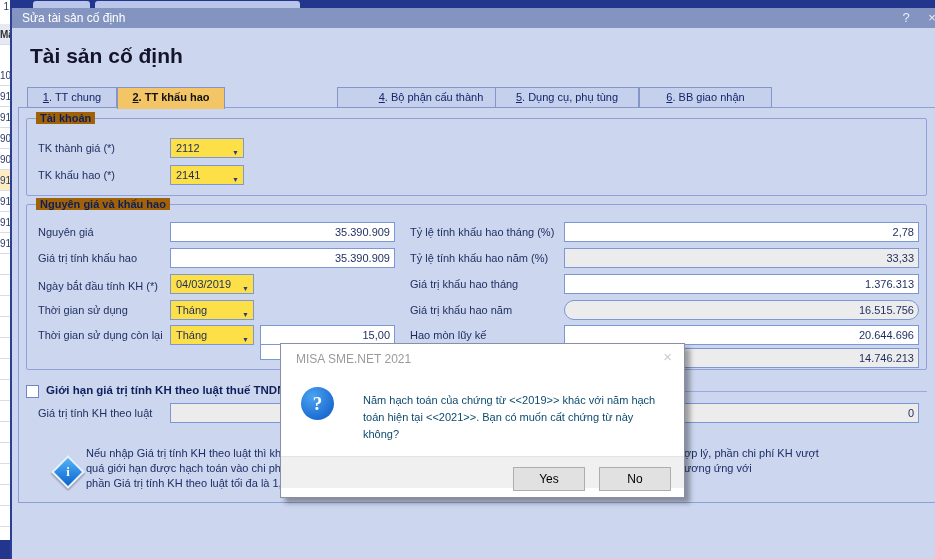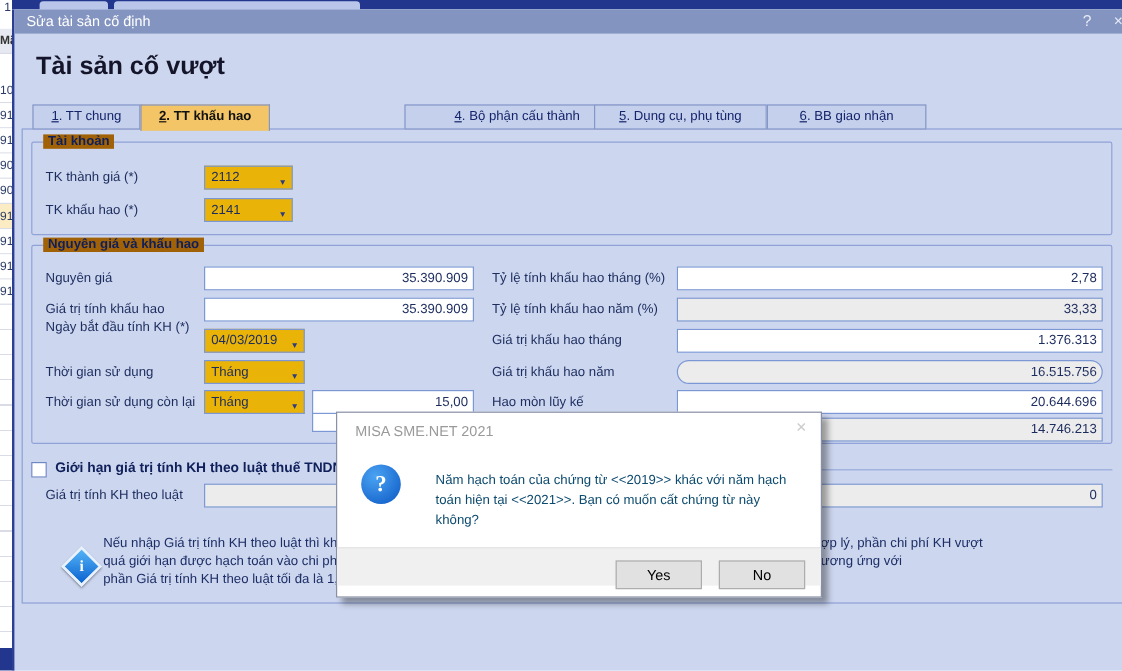--- a/index.html
+++ b/index.html
@@ -35,21 +35,21 @@
   .tab .u { text-decoration:underline; }
   .panel { position:absolute; left:6px; top:99px; width:919px; height:396px; border:1px solid #8ca0d8; z-index:1; }
 
   
   .gbox { position:absolute; border:1px solid #90a2d8; border-radius:2px; }
   .legend { position:absolute; font-size:11px; font-weight:bold; color:#0f1f5a; background:#a16207; padding:0 4px; }
   .lbl { position:absolute; font-size:11px; color:#1c2c5e; white-space:nowrap; }
   .inp { position:absolute; height:20px; background:#fff; border:1px solid #7b97d4; font-size:11px;
          color:#1c2c5e; text-align:right; line-height:18px; padding:0 4px; }
   .inp.dis { background:#ececec; }
-  .combo { position:absolute; height:20px; background:#eab308; border:1px solid #7b97d4; font-size:11px;
+  .combo { position:absolute; height:20px; background:#fde047; border:1px solid #7b97d4; font-size:11px;
            color:#1c2c5e; line-height:18px; padding:0 16px 0 5px; }
   .combo .arrow { position:absolute; right:4px; top:5px; font-size:7px; color:#2d3c7e; }
   .cbx { position:absolute; width:13px; height:13px; background:#fff; border:1px solid #7087c7; }
   .cbx-lbl { position:absolute; font-size:11.5px; font-weight:bold; color:#0f1f5a; white-space:nowrap; }
   .sep-line { position:absolute; height:1px; background:#9aabdc; }
 
   
   .info-icon { position:absolute; left:44px; top:452px; width:24px; height:24px; background:linear-gradient(135deg,#55b4f7,#0a62d0);
                transform:rotate(45deg); border:2px solid #e8f2fd; box-shadow:1px 1px 2px rgba(0,0,0,.35); }
   .info-icon span { position:absolute; left:0; top:0; width:20px; height:20px; transform:rotate(-45deg);
@@ -96,21 +96,21 @@
   </div>
 
   <div class="window">
 
     <div class="titlebar">
       <span>Sửa tài sản cố định</span>
       <span class="tb-btn" style="right:22px;">?</span>
       <span class="tb-btn" style="right:-4px;">×</span>
     </div>
 
-    <div class="heading">Tài sản cố vượt</div>
+    <div class="heading">Tài sản cố định</div>
 
     <div class="tab" style="left:15px;width:90px;">
       <span class="u">1</span><span>. TT chung</span>
     </div>
     <div class="tab active" style="left:105px;width:108px;">
       <span class="u">2</span><span>. TT khấu hao</span>
     </div>
     <div class="tab" style="left:325px;width:188px;">
       <span class="u">4</span><span>. Bộ phận cấu thành</span>
     </div>
@@ -137,21 +137,21 @@
 
     <div class="gbox" style="left:14px;top:196px;width:901px;height:166px;"></div>
     <div class="legend" style="left:24px;top:190px;">Nguyên giá và khấu hao</div>
 
     <div class="lbl" style="left:26px;top:218px;">Nguyên giá</div>
     <div class="inp" style="left:158px;top:214px;width:225px;">35.390.909</div>
 
     <div class="lbl" style="left:26px;top:244px;">Giá trị tính khấu hao</div>
     <div class="inp" style="left:158px;top:240px;width:225px;">35.390.909</div>
 
-    <div class="lbl" style="left:26px;top:259px;">Ngày bắt đầu tính KH (*)</div>
+    <div class="lbl" style="left:26px;top:272px;">Ngày bắt đầu tính KH (*)</div>
     <div class="combo" style="left:158px;top:266px;width:84px;">
       <span>04/03/2019</span>
       <span class="arrow">▼</span>
     </div>
 
     <div class="lbl" style="left:26px;top:296px;">Thời gian sử dụng</div>
     <div class="combo" style="left:158px;top:292px;width:84px;">
       <span>Tháng</span>
       <span class="arrow">▼</span>
     </div>

